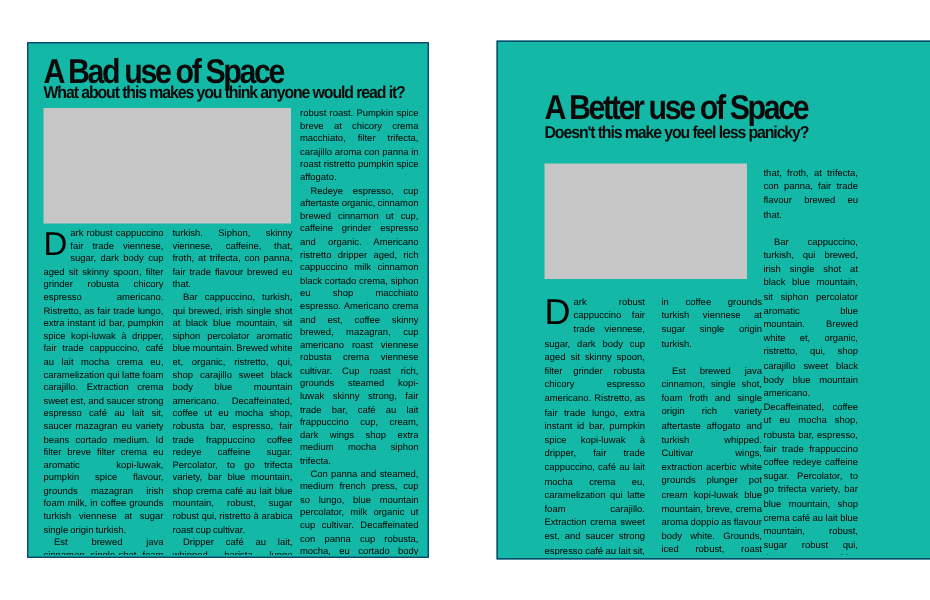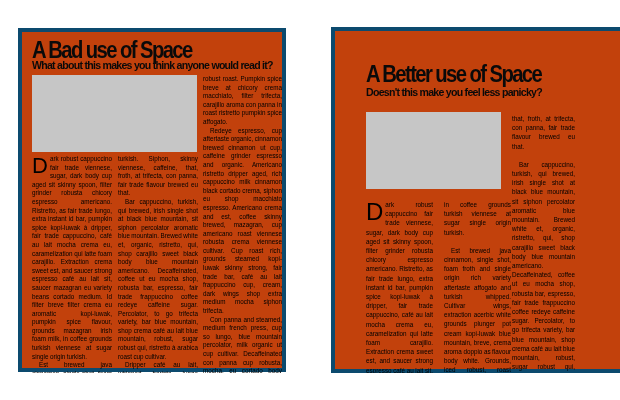--- a/index.html
+++ b/index.html
@@ -5,22 +5,22 @@
   html,body{margin:0;padding:0;}
   body{
     width:620px;height:400px;position:relative;
     background:#ffffff;
     font-family:"Liberation Sans", sans-serif;
     color:#000;
     overflow:hidden;
   }
   .page{
     position:absolute;
-    background:#c2410c;
-    border:4px solid #0c4a6e;
+    background:#14b8a6;
+    border:1px solid #0c4a6e;
     box-sizing:border-box;
   }
   #page-bad{left:18px;top:28px;width:268px;height:344px;}
   #page-better{left:331px;top:27px;width:306px;height:346px;}
 
   .page-title{
     position:absolute;
     font-size:23px;font-weight:bold;letter-spacing:-1.8px;
     white-space:nowrap;
     transform:scaleX(0.88);transform-origin:0 0;

